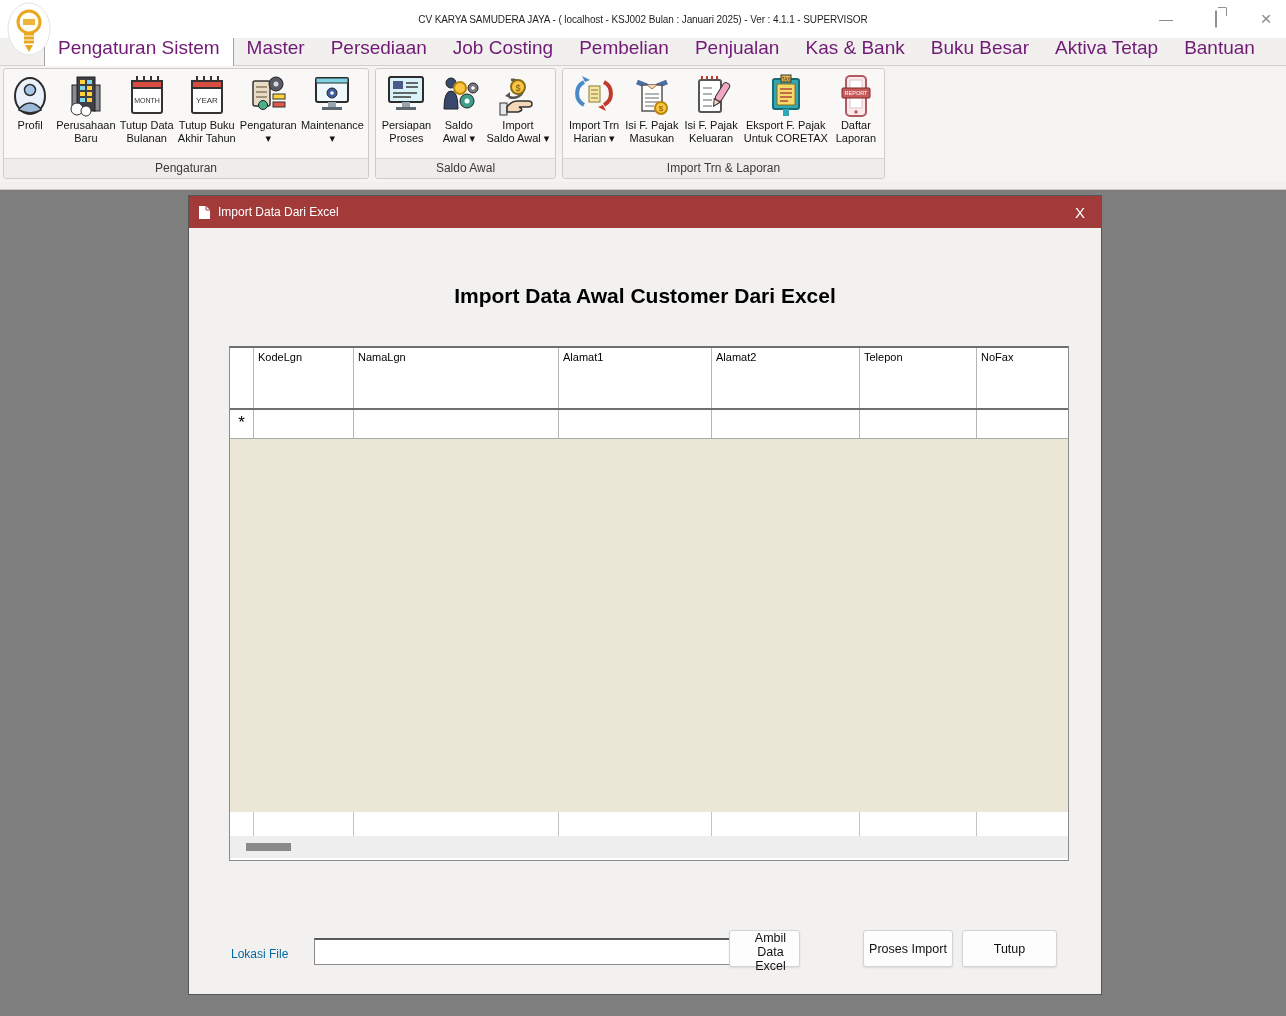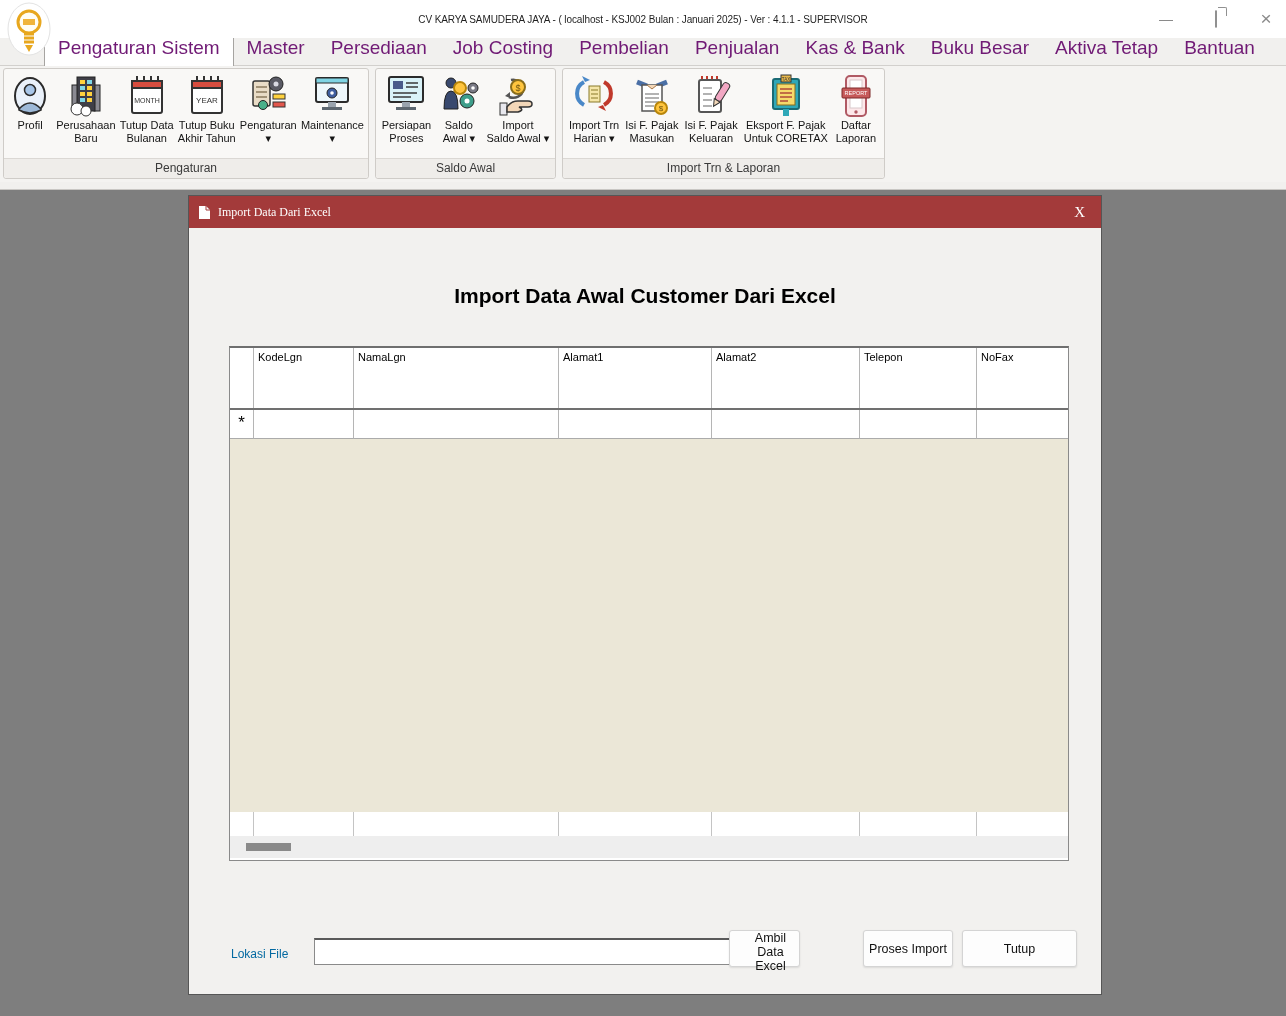--- a/index.html
+++ b/index.html
@@ -38,21 +38,21 @@
   .ricon { width:44px; height:47px; display:flex; align-items:center; justify-content:center; }
   .rlabel { font-size:11px; line-height:13px; text-align:center; color:#141414; white-space:nowrap; }
 
   
   .strip { height:8px; background:#f1f0ee; border-bottom:1px solid #c9c7c4; flex:none; }
   .mdi { position:relative; flex:1; background:#7e7e7e; }
 
   
   .dialog { position:absolute; left:188px; top:5px; width:914px; height:800px;
             background:#f2f1ef; border:1px solid #565656; }
-  .dlg-titlebar { height:32px; background:#a33a3a; display:flex; align-items:center; color:#fff;font-family:Liberation Serif, serif; }
+  .dlg-titlebar { height:32px; background:#a33a3a; display:flex; align-items:center; color:#fff; }
   .dlg-doc-icon { margin-left:9px; width:13px; height:15px; display:inline-flex; }
   .dlg-title { font-size:12px; margin-left:7px; }
   .dlg-close { margin-left:auto; margin-right:16px; font-size:15px; font-weight:400; cursor:default; }
   .dlg-heading { position:absolute; top:88px; left:0; right:0; text-align:center;
                  font-size:21px; font-weight:bold; color:#000; }
 
   
   .grid { position:absolute; left:40px; top:150px; width:840px; height:515px;
           background:#ffffff; border:1px solid #8a8a8a; border-top:2px solid #6f6f6f; overflow:hidden; }
   .grow { display:grid; grid-template-columns:24px 100px 205px 153px 148px 117px auto; }
@@ -70,21 +70,21 @@
   .dlg-note { position:absolute; left:40px; top:690px; font-size:15px; color:#101010; }
   .file-label { position:absolute; left:42px; top:751px; font-size:12px; color:#0369a1; }
   .file-input { position:absolute; left:125px; top:742px; width:432px; height:27px;
                 border:1px solid #8a8a8a; border-top:2px solid #5a5a5a; background:#fff;
                 font-size:13px; padding:0 5px; font-family:"Liberation Sans", sans-serif; }
   .dlg-btn { position:absolute; top:734px; height:37px; background:#fdfdfd;
              border:1px solid #d4d4d4; border-radius:3px; font-size:12.5px; color:#111;
              font-family:"Liberation Sans", sans-serif; box-shadow:0 1px 2px rgba(0,0,0,0.10); cursor:default; }
   .btn-ambil { left:540px; width:71px;padding-left:12px; }
   .btn-proses { left:674px; width:90px; }
-  .btn-tutup { left:773px; width:115px; }
+  .btn-tutup { left:773px; width:95px; }
 </style>
 </head>
 <body>
 
 <div class="app">
 
   <div class="titlebar">
     <div class="app-logo">
       <svg viewBox="0 0 46 58" width="46" height="58">
         <ellipse cx="23" cy="28" rx="21" ry="26" fill="#ffffff" stroke="#e3e3e3"></ellipse>

